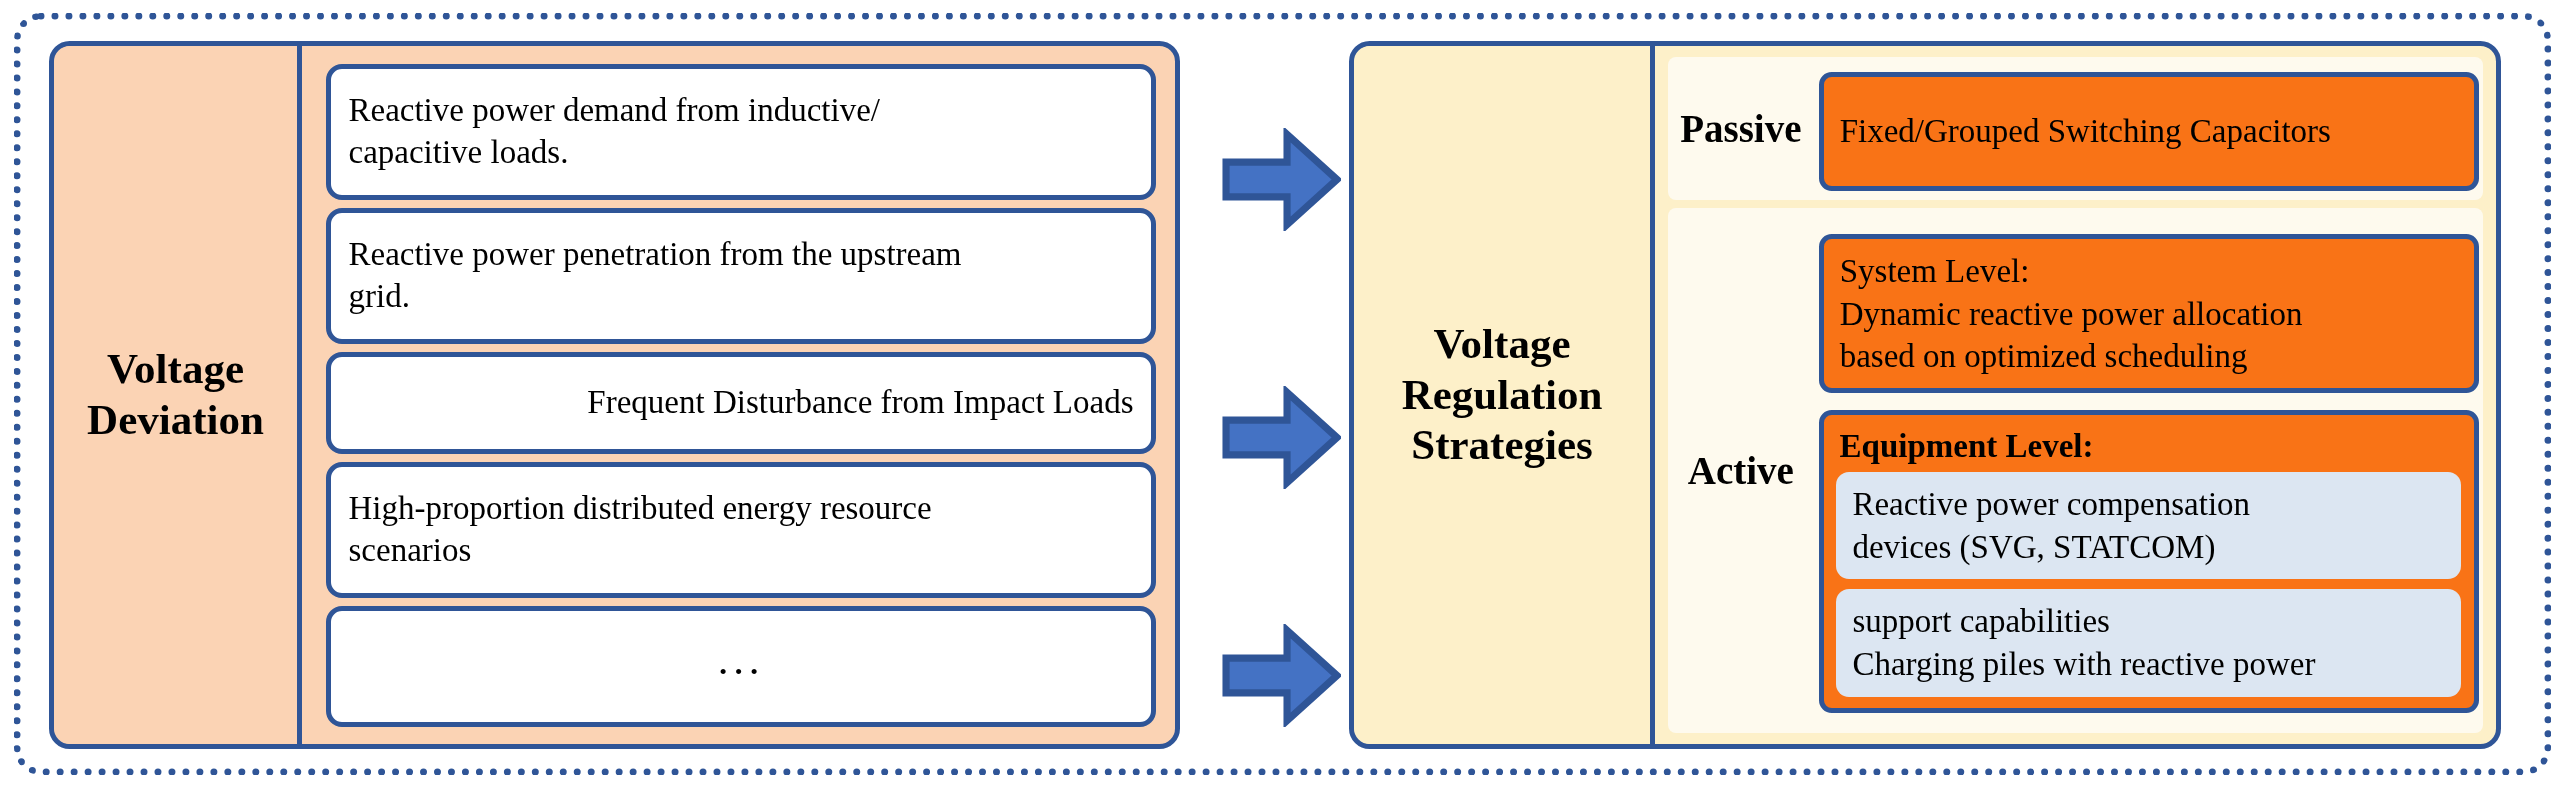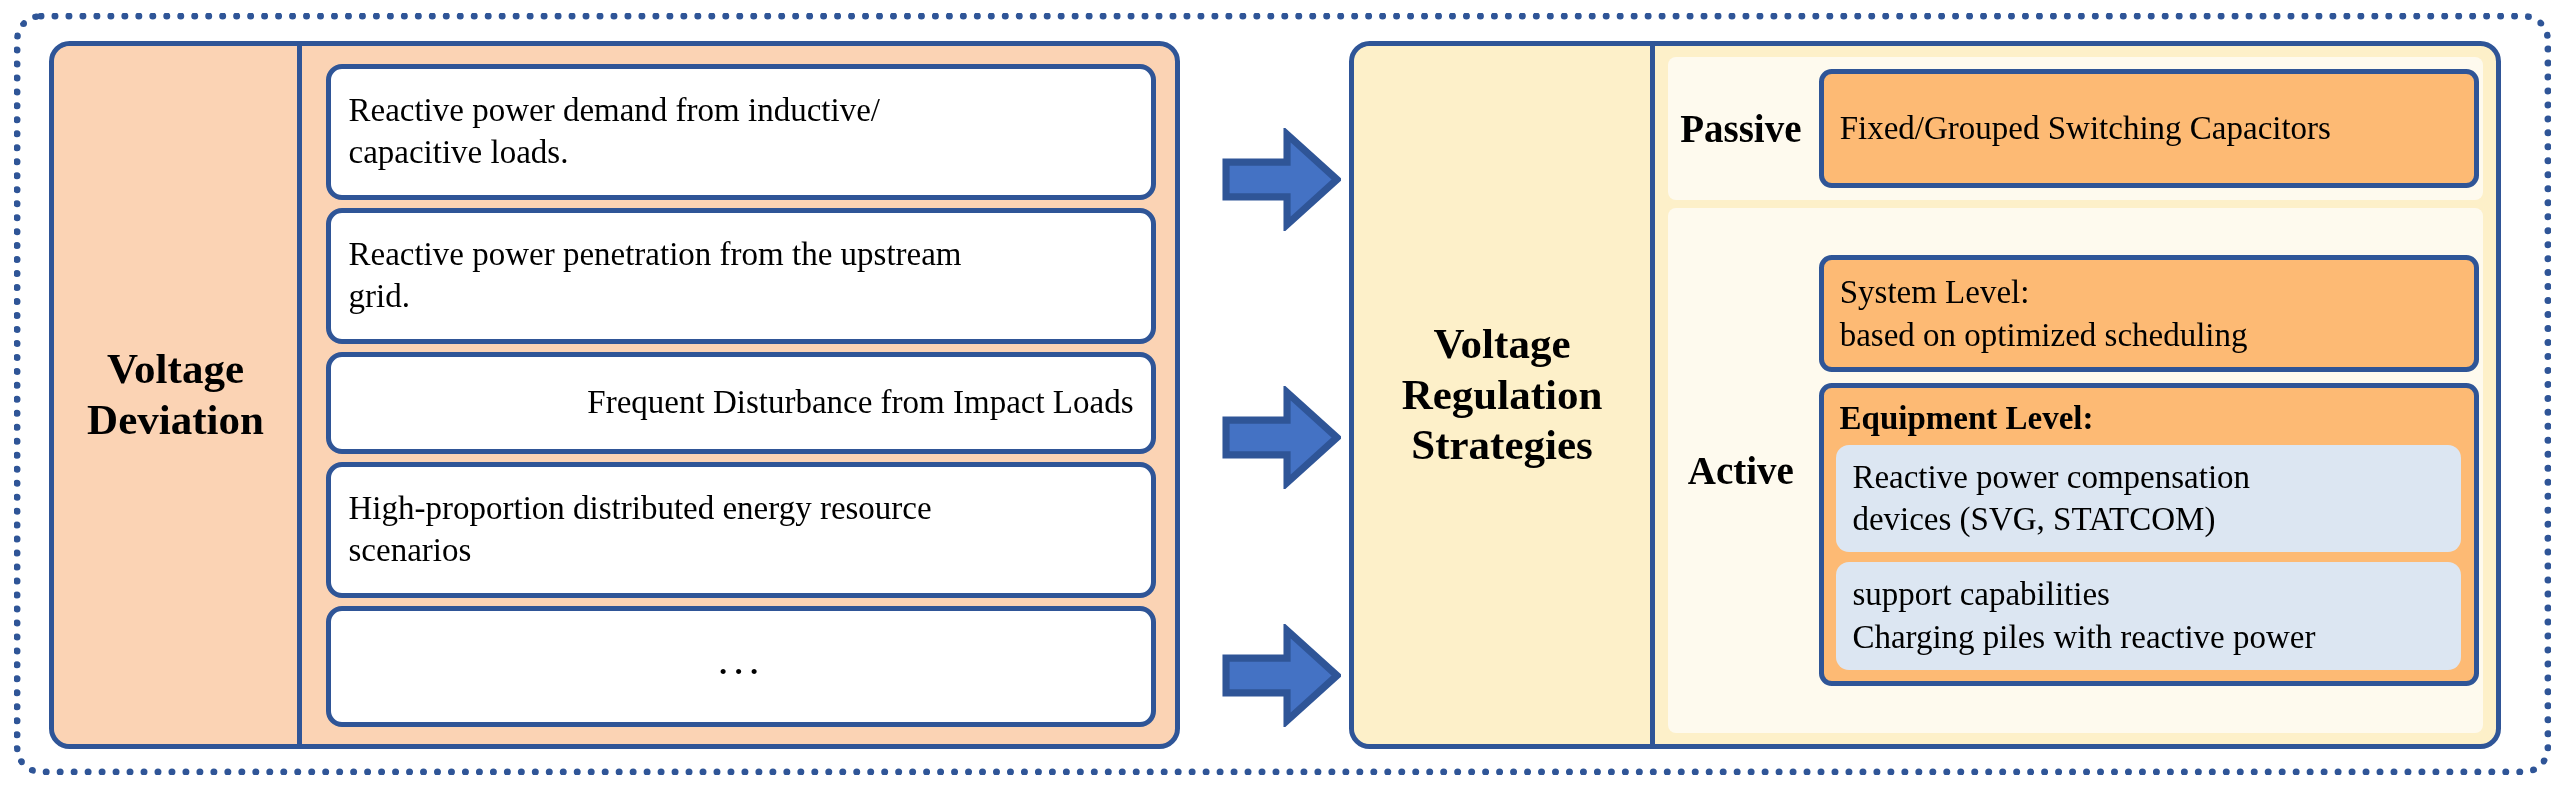--- a/index.html
+++ b/index.html
@@ -183,28 +183,29 @@
     flex: 1 1 auto;
     min-width: 0;
     display: flex;
     flex-direction: column;
     justify-content: center;
     gap: 11px;
     padding-right: 4.8px;
     box-sizing: border-box;
   }
   .white-box {
-    background: #fdba74;
+    background: #f97316;
     border: 5.6px solid #2f5597;
     border-radius: 12.7px;
     box-sizing: border-box;
     padding: 8px 16px;
     font-size: 33px;
     line-height: 1.28;
     color: #000000;
+    margin-top: 6px;
   }
   .white-box.single-line {
     height: 119px;
     display: flex;
     align-items: center;
   }
   .sysbox { padding: 11px 16px; }
   .sysbox .ln { display: block; }
 
   .eqbox {
@@ -310,20 +311,21 @@
           </div>
         </div>
       </div>
 
       <div class="section active">
         <div class="section-label">Active</div>
         <div class="section-content">
 
           <div class="white-box sysbox">
             <span class="ln">System Level:</span>
+            <span class="ln">Dynamic reactive power allocation</span>
             <span class="ln">based on optimized scheduling</span>
           </div>
 
           <div class="white-box eqbox">
             <span class="eq-title">Equipment Level:</span>
 
             <div class="blue-sub">
               <span class="ln">Reactive power compensation</span>
               <span class="ln">devices (SVG, STATCOM)</span>
             </div>

